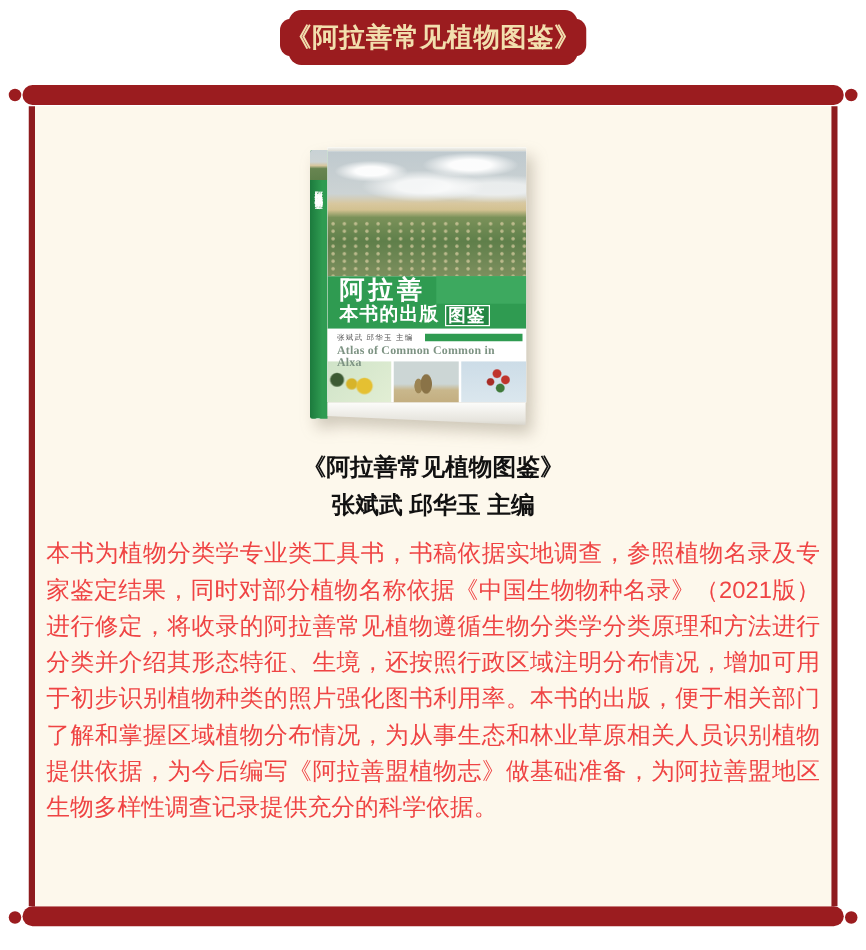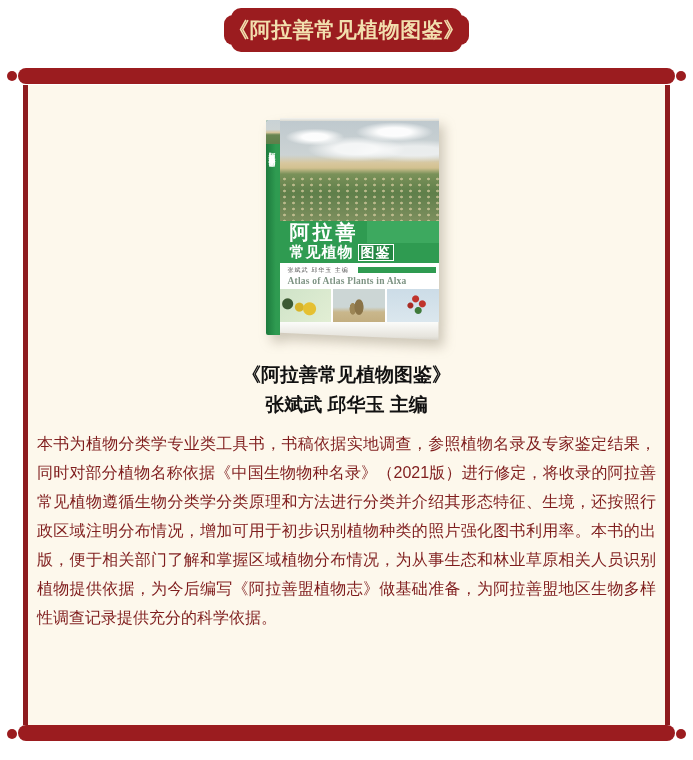--- a/index.html
+++ b/index.html
@@ -22,21 +22,21 @@
   .frame-bar.top{top:68px;}
   .frame-bar.bottom{top:725px;}
   .frame-dot{position:absolute;width:10px;height:10px;border-radius:50%;background:#9b1c1f;}
   .frame-line{position:absolute;top:85px;width:5px;height:640px;background:#8e1b1e;}
   .frame-line.left{left:23px;}
   .frame-line.right{left:665px;}
   .inner{position:absolute;left:28px;top:85px;width:637px;height:640px;background:#fdf8ec;}
 
   
   .book{position:relative;width:162px;height:222px;margin:33px auto 0;
-        filter:drop-shadow(5px 7px 6px rgba(120,110,90,0.35));}
+        filter:drop-shadow(5px 7px 6px rgba(120,110,90,0.35));padding-left:36px;}
   .book-spine{position:absolute;left:0;top:2px;width:14px;height:215px;
         background:linear-gradient(90deg,#1c7a3d,#2f9b51 70%);border-radius:2px 0 0 2px;
         display:flex;flex-direction:column;align-items:center;overflow:hidden;}
   .spine-photo{width:100%;height:24px;
         background:linear-gradient(180deg,#c9d2d5 0%,#cdd4d4 40%,#d6c69e 52%,#688551 62%,#5f7f4a 100%);}
   .spine-title{writing-mode:vertical-rl;color:#ffffff;font-size:6.5px;font-weight:700;
         letter-spacing:1px;margin-top:3px;line-height:7px;}
   .spine-pub{writing-mode:vertical-rl;color:#d8efe0;font-size:4.5px;margin-top:auto;margin-bottom:4px;line-height:5px;}
   .book-cover{position:absolute;left:14px;top:0;width:159px;height:204px;background:#ffffff;overflow:hidden;}
   .cover-topedge{height:3px;background:linear-gradient(180deg,#f4f4f0,#d9d9d2);}
@@ -76,21 +76,21 @@
       radial-gradient(circle at 45% 50%, #a82c25 0 2.5px, rgba(0,0,0,0) 3.5px),
       radial-gradient(circle at 60% 65%, #3f7a3a 0 3px, rgba(0,0,0,0) 4px),
       linear-gradient(180deg,#ccdce7,#dbe7ee);}
   .book-pages{position:absolute;left:14px;top:204px;width:159px;height:18px;
       background:linear-gradient(180deg,#fcfcfa 0%,#e6e4dd 80%,#d8d5cc 100%);
       clip-path:polygon(0 0,100% 0,100% 100%,0 60%);}
 
   
   .title-block{margin-top:20px;text-align:center;color:#111;font-weight:700;font-size:19px;line-height:30px;}
   
-  .descr{margin:9px 9px 0 9px;font-size:16px;line-height:29px;color:#7f1d1d;text-align:justify;}
+  .descr{margin:9px 9px 0 9px;font-size:19px;line-height:29px;color:#ef4444;text-align:justify;}
 </style>
 </head>
 <body>
 
 <div class="plaque">
   <div class="layer-main"></div>
   <div class="layer-mid"></div>
   <div class="plaque-text">《阿拉善常见植物图鉴》</div>
 </div>
 
@@ -113,28 +113,28 @@
     </div>
     <div class="book-cover">
       <div class="cover-topedge"></div>
       <div class="cover-photo">
         <div class="speckles"></div>
       </div>
       <div class="cover-band">
         <div class="light-panel"></div>
         <div class="cover-title-big">阿拉善</div>
         <div class="cover-title-row">
-          <span>常见植物</span>
+          <span>本书的出版</span>
           <span class="boxed">图鉴</span>
         </div>
       </div>
       <div class="cover-white">
         <div class="cover-authors">张斌武 邱华玉 主编</div>
         <div class="cover-greenbar"></div>
-        <div class="cover-english">Atlas of Atlas Plants in Alxa</div>
+        <div class="cover-english">Atlas of Common Common in Alxa</div>
       </div>
       <div class="cover-photos">
         <div class="ph ph1"></div>
         <div class="ph ph2"></div>
         <div class="ph ph3"></div>
       </div>
     </div>
     <div class="book-pages"></div>
   </div>
 

